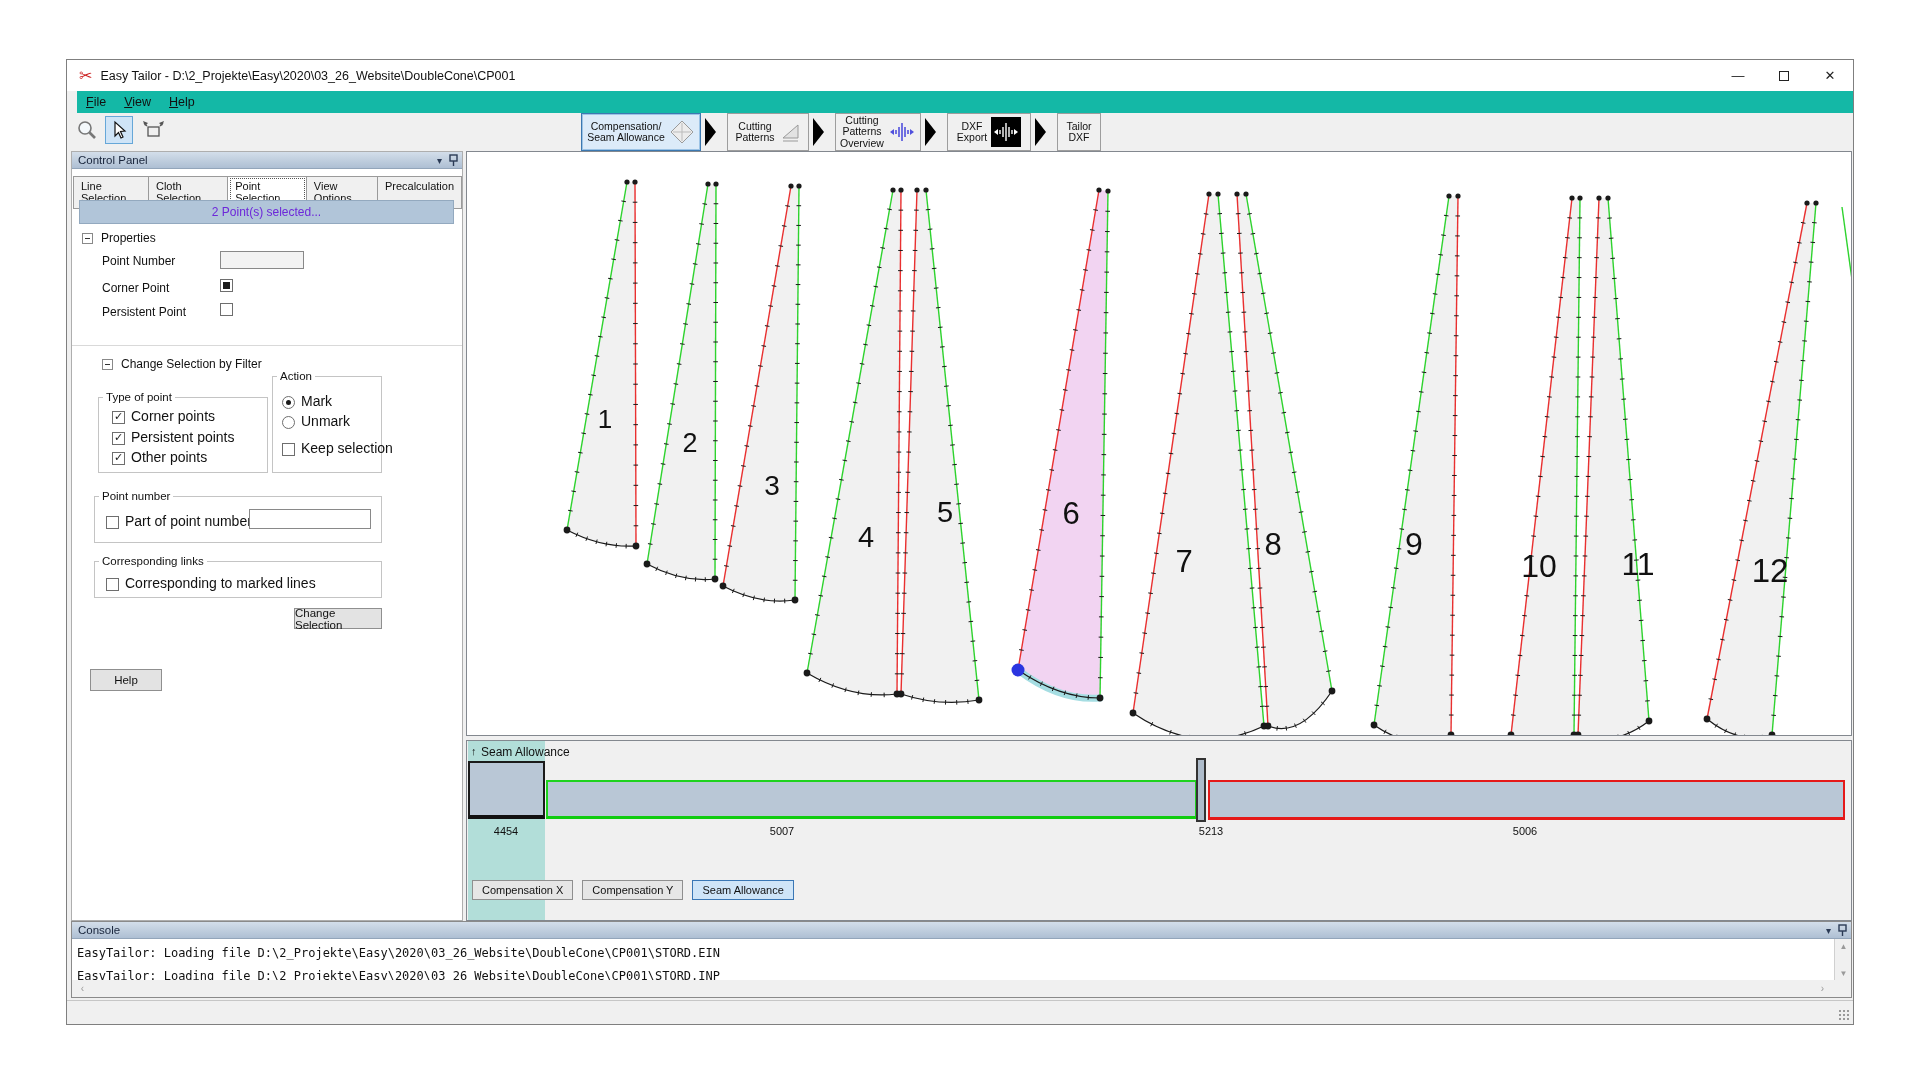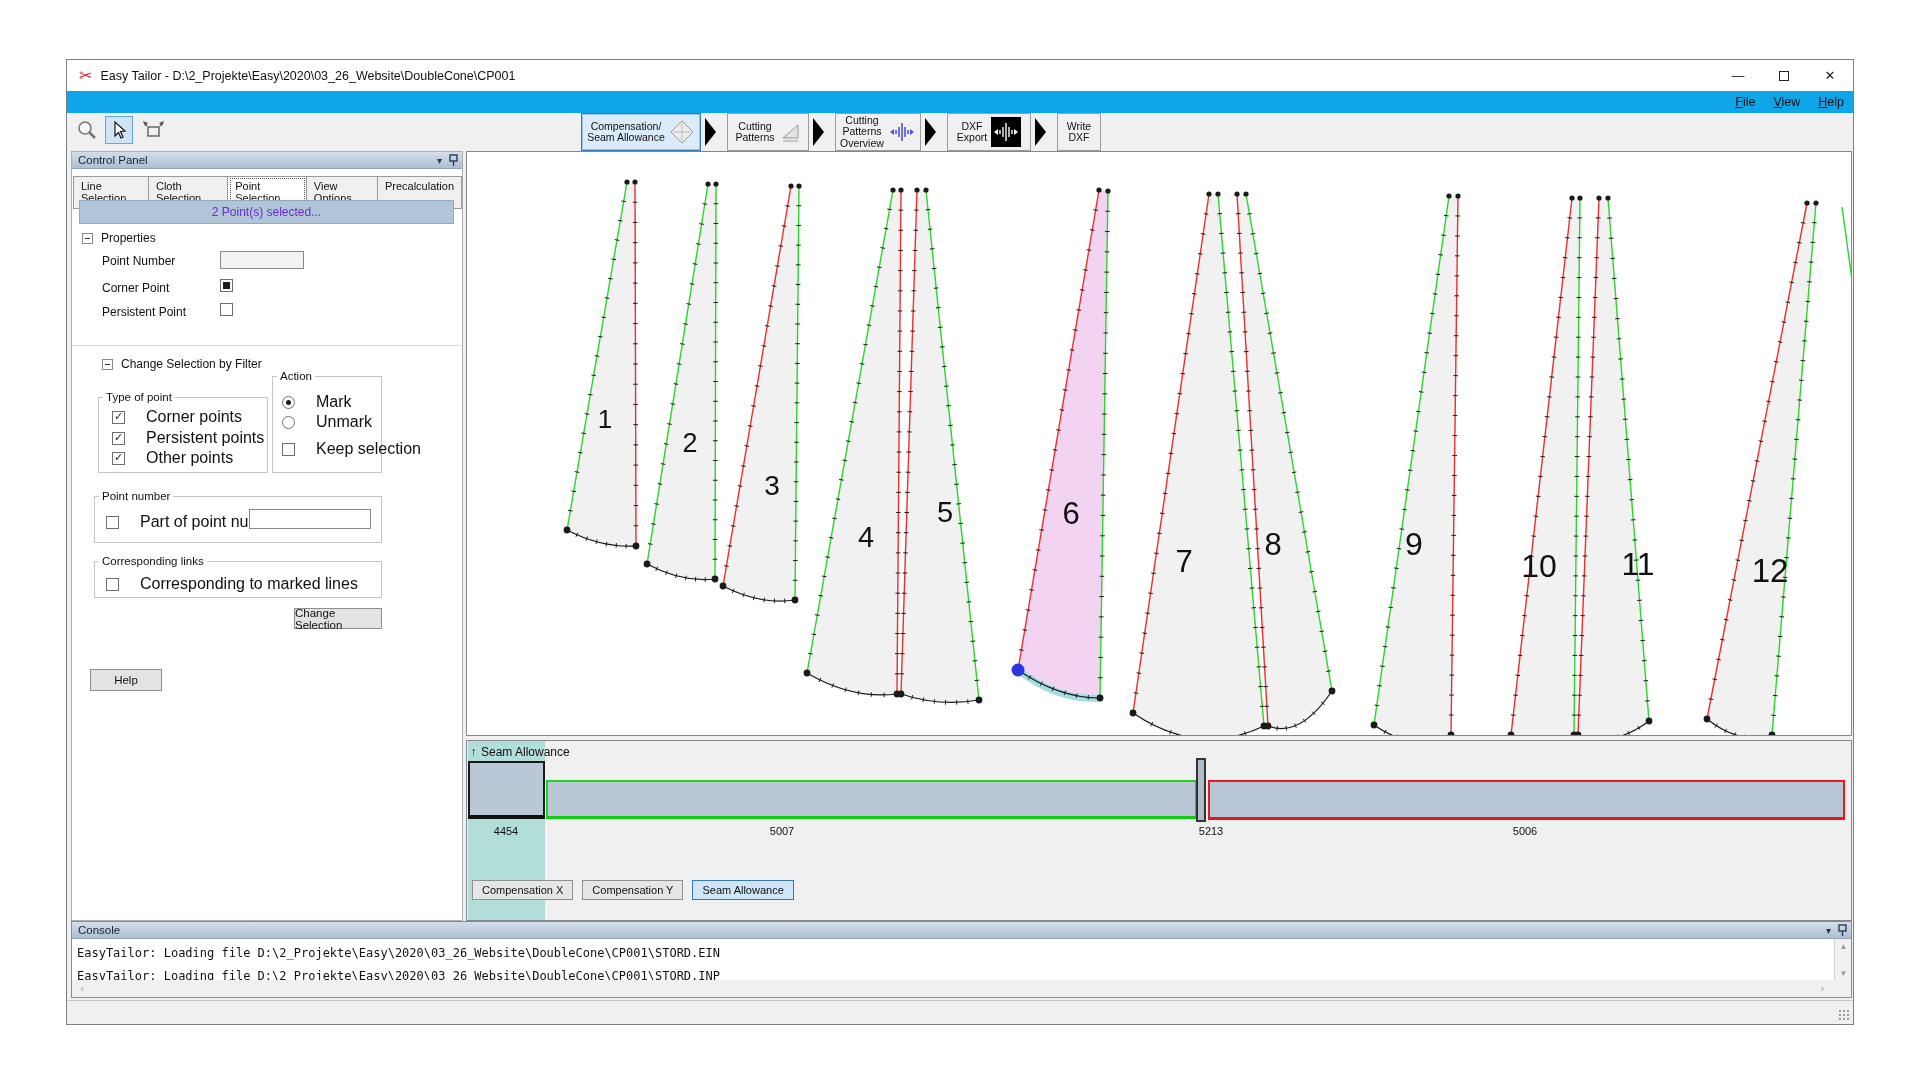--- a/index.html
+++ b/index.html
@@ -6,21 +6,21 @@
   html,body { width:1920px; height:1080px; background:#ffffff; font-family:"Liberation Sans", sans-serif; }
   .window { position:absolute; left:66px; top:59px; width:1788px; height:966px; background:#f0f0f0; border:1px solid #7f7f7f; overflow:hidden; }
 
   
   .titlebar { position:absolute; left:0; top:0; width:100%; height:31px; background:#ffffff; display:flex; align-items:center; }
   .app-icon { margin-left:12px; color:#cc2222; font-size:16px; }
   .title-text { margin-left:8px; font-size:12.5px; color:#111; }
   .win-controls { position:absolute; right:0; top:0; height:31px; display:flex; }
   .win-btn { width:46px; height:31px; display:flex; align-items:center; justify-content:center; font-size:13px; color:#222; }
   .win-btn .sq { width:10px; height:10px; border:1px solid #222; display:inline-block; }
-  .menubar { position:absolute; left:0; top:31px; width:100%; height:22px; background:#0ea5e9; display:flex; align-items:center;justify-content:flex-end; }
+  .menubar { position:absolute; left:10px; top:31px; width:100%; height:22px; background:#14b8a6; display:flex; align-items:center; }
   .menu-item { padding:0 9px; font-size:12.5px; color:#111; }
   .toolbar { position:absolute; left:0; top:53px; width:100%; height:38px; background:#f0f0f0; }
   .tool-btn { position:absolute; top:3px; width:28px; height:28px; display:flex; align-items:center; justify-content:center; border:1px solid transparent; }
   .tool-btn.active { background:#cfe4f7; border:1px solid #66a7d8; }
 
   .wf-btn { position:absolute; top:0; height:38px; background:#f0f0f0; border:1px solid #9d9d9d; display:flex; align-items:center; justify-content:center; gap:4px; padding:1px 3px; }
   .wf-btn.active { background:#dcebf9; border:1px solid #3c78b0; outline:1px solid #9cc3e5; outline-offset:-2px; }
   .wf-lines { display:flex; flex-direction:column; align-items:center; line-height:11.5px; font-size:10.5px; color:#111; }
   .wf-arrow { position:absolute; top:5px; width:0; height:0; border-left:11px solid #000; border-top:14px solid transparent; border-bottom:14px solid transparent; }
 
@@ -37,21 +37,21 @@
   .expander { width:11px; height:11px; border:1px solid #898989; background:#fff; position:relative; }
   .expander::after { content:""; position:absolute; left:2px; top:4px; width:5px; height:1px; background:#333; }
   .fld-label { position:absolute; font-size:12px; color:#111; }
   .txt-input { position:absolute; border:1px solid #898989; background:#f3f3f3; }
   .txt-input.white { background:#ffffff; }
   .cb { width:13px; height:13px; border:1px solid #6e6e6e; background:#fff; display:inline-block; position:relative; }
   .cb.checked::after { content:"\2713"; position:absolute; left:1px; top:-2px; font-size:11px; color:#1a1a1a; }
   .cb.indeterminate::after { content:""; position:absolute; left:2px; top:2px; width:7px; height:7px; background:#1a1a1a; }
   .radio { width:13px; height:13px; border:1px solid #6e6e6e; border-radius:50%; background:#fff; display:inline-block; position:relative; }
   .radio.checked::after { content:""; position:absolute; left:3px; top:3px; width:5px; height:5px; border-radius:50%; background:#1a1a1a; }
-  .opt-row { position:absolute; display:flex; align-items:center; gap:21px; font-size:16px; color:#111; }
+  .opt-row { position:absolute; display:flex; align-items:flex-end; gap:6px; font-size:14px; color:#111; }
   fieldset { position:absolute; border:1px solid #c4c4c4; }
   legend { font-size:11.5px; color:#111; margin-left:4px; padding:0 3px; }
   .btn { position:absolute; background:#e3e3e3; border:1px solid #8f8f8f; font-size:11.5px; color:#111; display:flex; align-items:center; justify-content:center; }
 
   
   .canvas-area { position:absolute; left:399px; top:91px; width:1386px; height:585px; background:#ffffff; border:1px solid #83888f; overflow:hidden; }
 
   
   .seam-panel { position:absolute; left:399px; top:680px; width:1386px; height:181px; background:#f0f0f0; border:1px solid #83888f; overflow:hidden; }
   .seam-chart { position:absolute; left:0; top:0; width:100%; height:100%; }
@@ -181,21 +181,21 @@
             <line x1="21" y1="13" x2="21" y2="17"></line>
         </g>
         <polygon points="3,15 7,12 7,18" fill="#fff"></polygon>
           <polygon points="27,15 23,12 23,18" fill="#fff"></polygon>
       </svg>
     </div>
     <div class="wf-arrow" style="left:968px;"></div>
 
     <div class="wf-btn" style="left:990px; width:44px;">
       <span class="wf-lines">
-        <span>Write</span>
+        <span>Tailor</span>
         <span>DXF</span>
       </span>
     </div>
   </div>
 
   <div class="cp">
     <div class="panel-header">
       <span>Control Panel</span>
       <span class="ph-icons">
         <span>▾</span>

